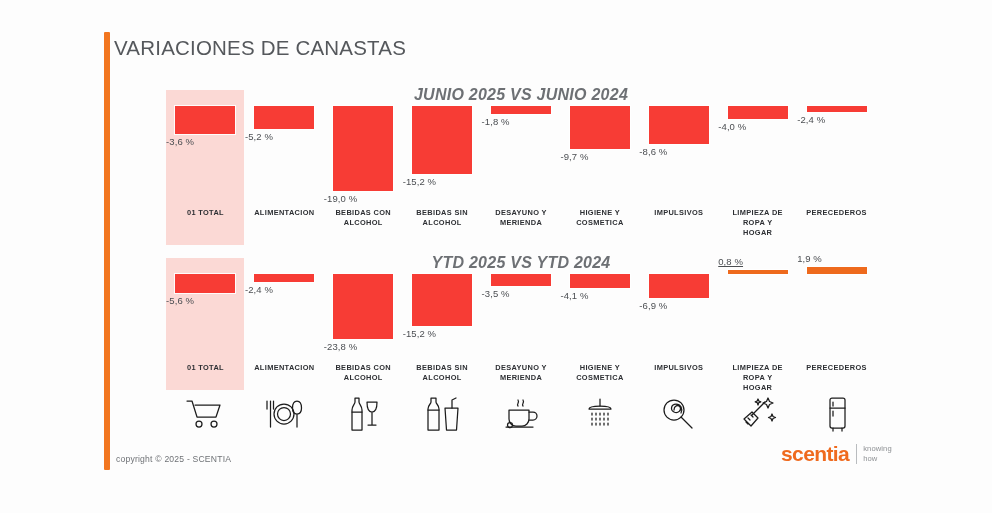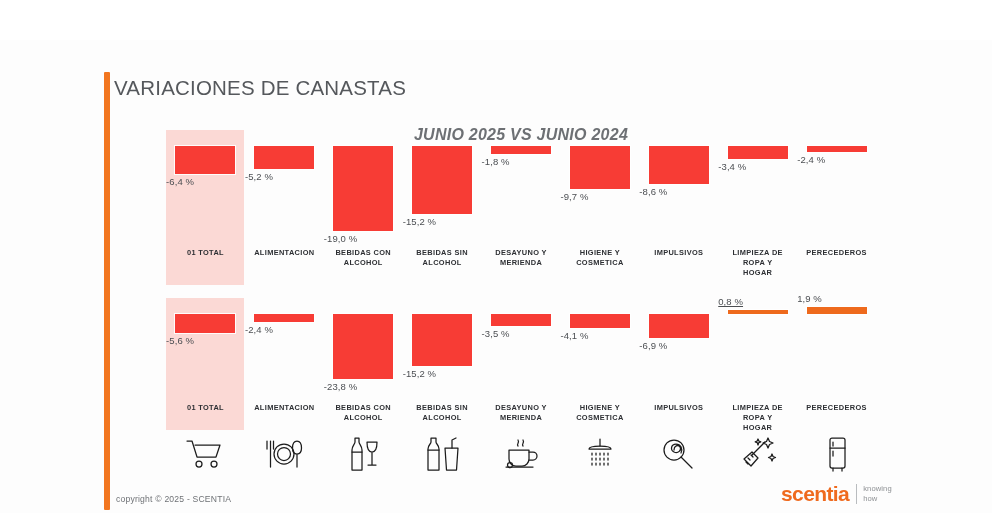--- a/index.html
+++ b/index.html
@@ -1,21 +1,21 @@
 <!DOCTYPE html>
 <html><head>
 <meta charset="utf-8">
 <style>
   html,body{margin:0;padding:0;}
   body{
     width:992px;height:513px;background:#ffffff;
     font-family:"Liberation Sans","DejaVu Sans",sans-serif;
     overflow:hidden;position:relative;
   }
-  #root{position:absolute;inset:0;background:#fdfdfd;margin-top:40px;}
+  #root{position:absolute;inset:0;background:#fdfdfd;}
 
   
   .accent-rail{
     position:absolute;left:104px;top:32px;width:6px;height:438px;
     background:#f2761f;border-radius:1px;
   }
 
   
   .header{position:absolute;left:114px;top:36px;width:520px;}
   .title{
@@ -92,21 +92,21 @@
     <div class="title">VARIACIONES DE CANASTAS</div>
   </div>
 
   <div class="panel">
     <div class="chart" id="chart-0" style="top: 0px; height: 155px;">
       <div class="chart-title">JUNIO 2025 VS JUNIO 2024</div>
       <div class="highlight-band" style="height: 155px; background: rgb(251, 217, 213);"></div>
       <div class="cols">
           <div class="col">
             <div class="bar" style="top: 16px; height: 28.48px;"></div>
-            <div class="val" style="top: 46.48px;">-6,4 %</div>
+            <div class="val" style="top: 46.48px;">-3,6 %</div>
             <div class="cat" style="top: 118px;">
               <div>01 TOTAL</div>
             </div>
           </div>
           <div class="col">
             <div class="bar" style="top: 16px; height: 23.14px;"></div>
             <div class="val" style="top: 41.14px;">-5,2 %</div>
             <div class="cat" style="top: 118px;">
               <div>ALIMENTACION</div>
             </div>
@@ -145,37 +145,38 @@
           </div>
           <div class="col">
             <div class="bar" style="top: 16px; height: 38.27px;"></div>
             <div class="val" style="top: 56.27px;">-8,6 %</div>
             <div class="cat" style="top: 118px;">
               <div>IMPULSIVOS</div>
             </div>
           </div>
           <div class="col">
             <div class="bar" style="top: 16px; height: 13.35px;"></div>
-            <div class="val" style="top: 31.35px;">-3,4 %</div>
+            <div class="val" style="top: 31.35px;">-4,0 %</div>
             <div class="cat" style="top: 118px;">
               <div>LIMPIEZA DE ROPA Y</div>
               <div>HOGAR</div>
             </div>
           </div>
           <div class="col">
             <div class="bar" style="top: 16px; height: 6.23px;"></div>
             <div class="val" style="top: 24.23px;">-2,4 %</div>
             <div class="cat" style="top: 118px;">
               <div>PERECEDEROS</div>
             </div>
           </div>
         </div>
     </div>
 
     <div class="chart" id="chart-1" style="top: 168px; height: 132px;">
+      <div class="chart-title">YTD 2025 VS YTD 2024</div>
       <div class="highlight-band" style="height: 132px; background: rgb(251, 217, 213);"></div>
       <div class="cols">
           <div class="col">
             <div class="bar" style="top: 16px; height: 19.32px;"></div>
             <div class="val" style="top: 37.32px;">-5,6 %</div>
             <div class="cat" style="top: 105px;">
               <div>01 TOTAL</div>
             </div>
           </div>
           <div class="col">

